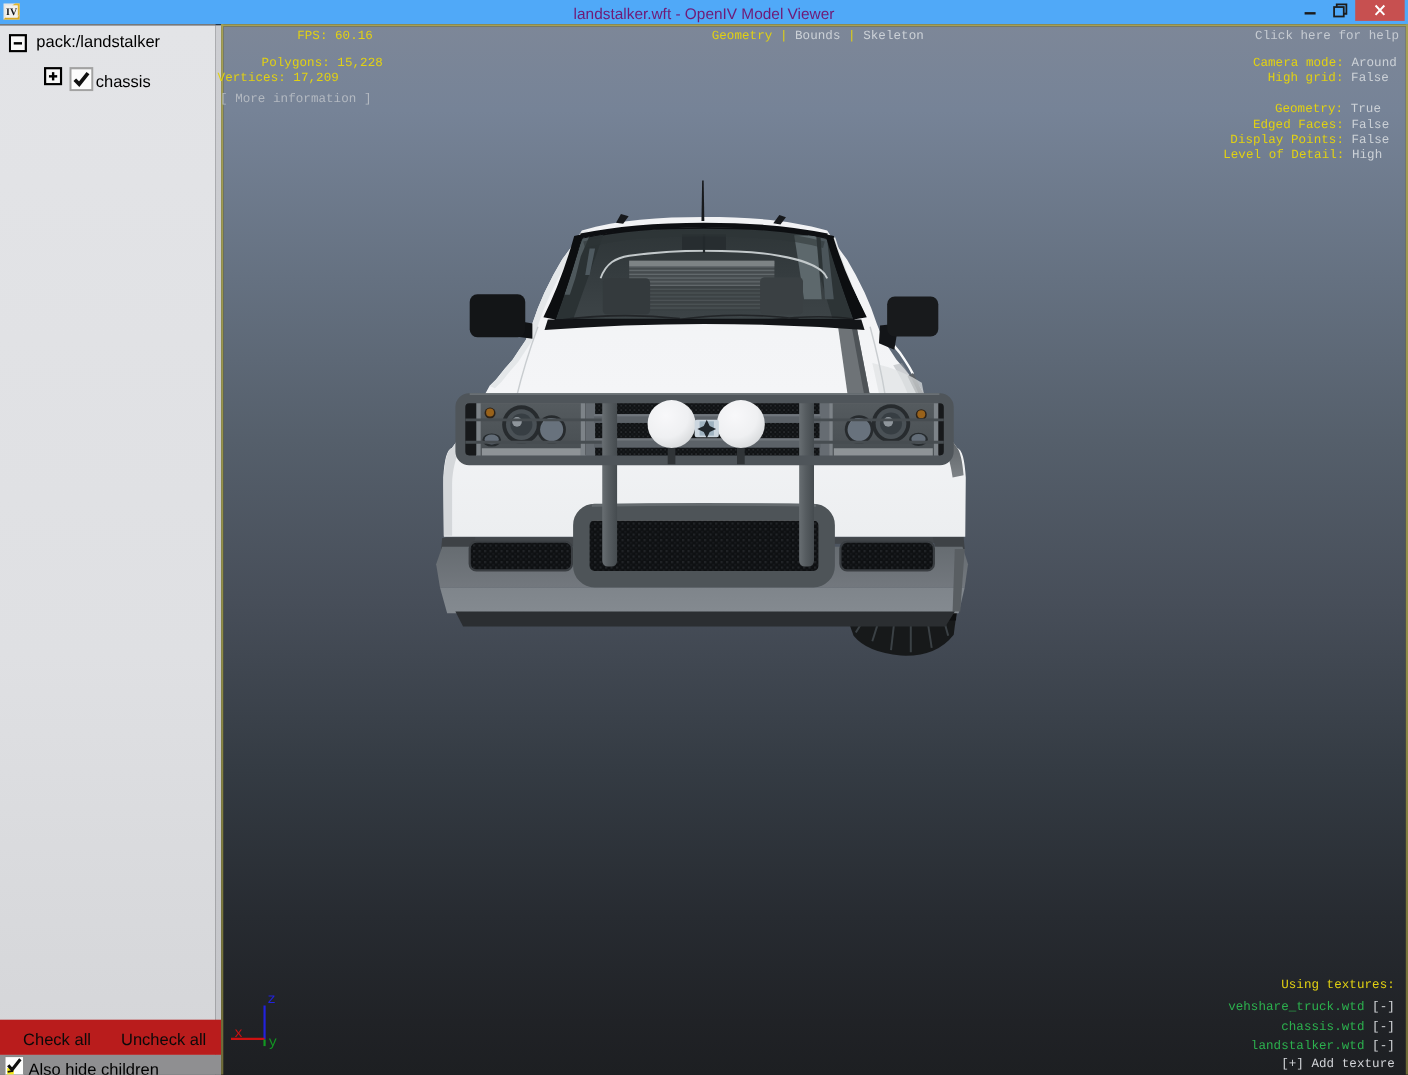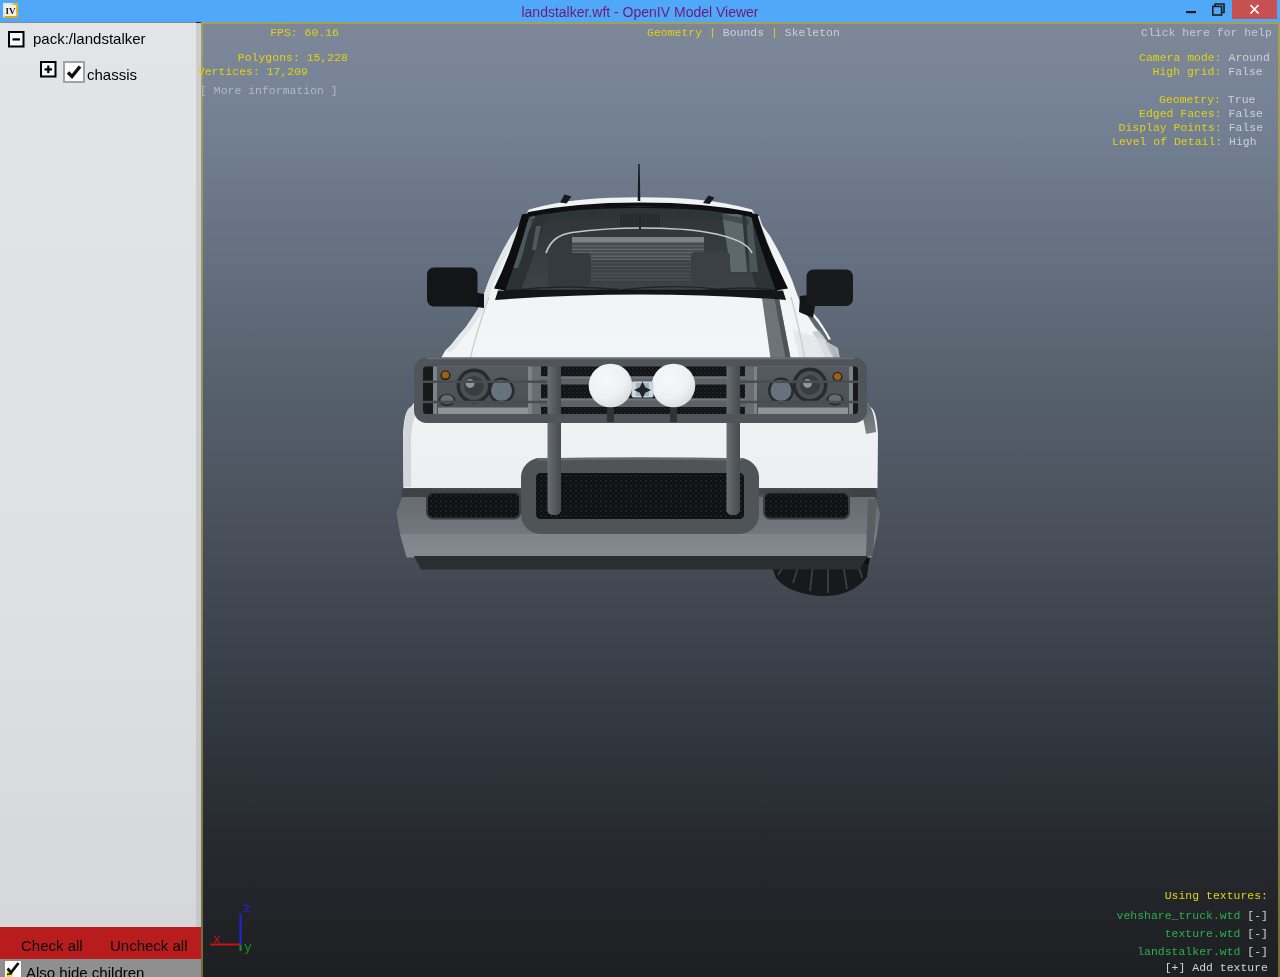--- a/index.html
+++ b/index.html
@@ -288,21 +288,21 @@
 <div class="mono abs yel" style="right:972px;top:66px;">Vertices: 17,209</div>
 <div class="mono abs" style="left:200px;top:85px;color:#b3b9c1;">[ More information ]</div>
 <div class="mono abs" style="left:1139px;top:52px;"><span class="yel">Camera mode:</span><span class="val"> Around</span></div>
 <div class="mono abs" style="left:1152.5px;top:66px;"><span class="yel">High grid:</span><span class="val"> False</span></div>
 <div class="mono abs" style="left:1159px;top:94px;"><span class="yel">Geometry:</span><span class="val"> True</span></div>
 <div class="mono abs" style="left:1139px;top:108px;"><span class="yel">Edged Faces:</span><span class="val"> False</span></div>
 <div class="mono abs" style="left:1118.5px;top:122px;"><span class="yel">Display Points:</span><span class="val"> False</span></div>
 <div class="mono abs" style="left:1112px;top:136px;"><span class="yel">Level of Detail:</span><span class="val"> High</span></div>
 <div class="mono abs yel" style="right:12px;top:890px;">Using textures:</div>
 <div class="mono abs" style="right:12px;top:910px;"><span class="grn">vehshare_truck.wtd</span><span style="color:#d3d5d9;"> [-]</span></div>
-<div class="mono abs" style="right:12px;top:927.5px;"><span class="grn">texture.wtd</span><span style="color:#d3d5d9;"> [-]</span></div>
+<div class="mono abs" style="right:12px;top:927.5px;"><span class="grn">chassis.wtd</span><span style="color:#d3d5d9;"> [-]</span></div>
 <div class="mono abs" style="right:12px;top:945.5px;"><span class="grn">landstalker.wtd</span><span style="color:#d3d5d9;"> [-]</span></div>
 <div class="mono abs" style="right:12px;top:962px;color:#d3d5d9;">[+] Add texture</div>
 <svg class="abs" style="left:205px;top:898px;" width="55" height="62">
   <text x="38" y="14" font-size="13" fill="#2222dd" font-family="Liberation Mono,monospace">z</text>
   <text x="8" y="45" font-size="13" fill="#cc1111" font-family="Liberation Mono,monospace">x</text>
   <text x="39" y="53" font-size="13" fill="#119922" font-family="Liberation Mono,monospace">y</text>
   <line x1="35.5" y1="16" x2="35.5" y2="47" stroke="#2222dd" stroke-width="2"></line>
   <line x1="5" y1="46.5" x2="35.5" y2="46.5" stroke="#cc1111" stroke-width="2"></line>
   <line x1="35.5" y1="47" x2="35.5" y2="53" stroke="#119922" stroke-width="2"></line>
 </svg>

